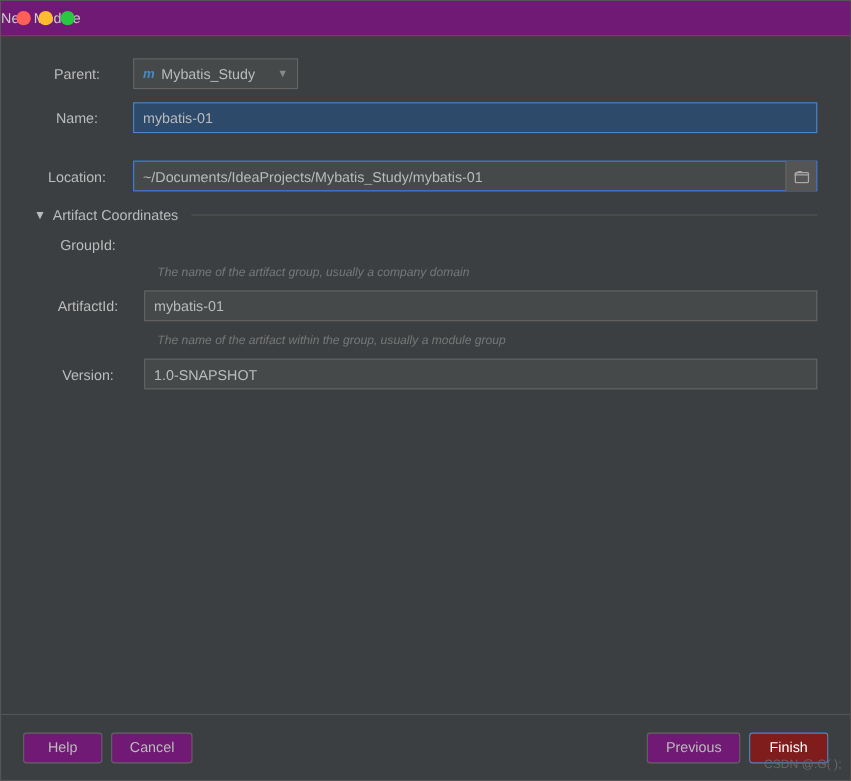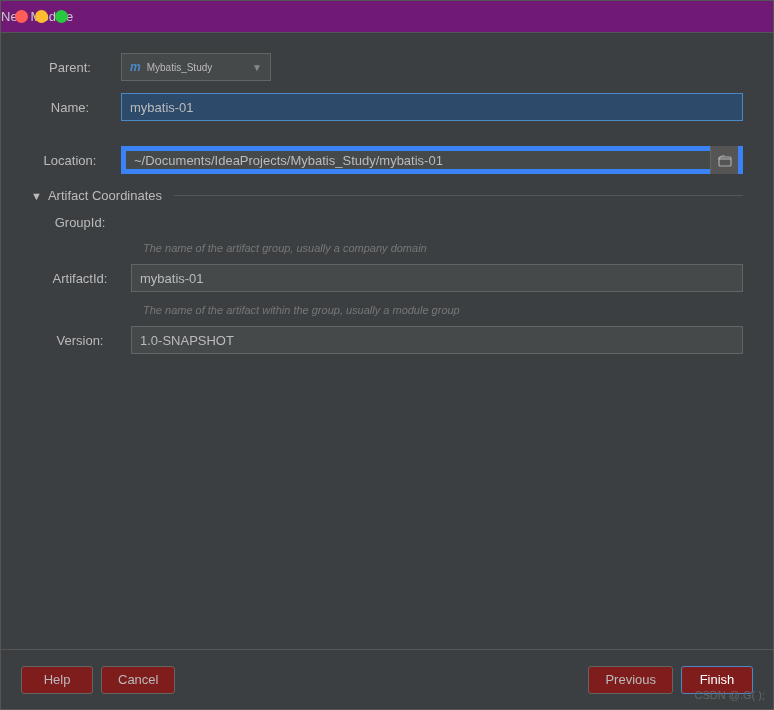--- a/index.html
+++ b/index.html
@@ -123,42 +123,42 @@
       margin-right: 6px;
       font-size: 12px;
       color: #4a88c7;
       font-style: italic;
       font-weight: bold;
     }
 
     .dropdown-text {
       flex: 1;
       color: #bbbbbb;
-      font-size: 10px;
+      font-size: 13px;
     }
 
     .dropdown-arrow {
       color: #888888;
       font-size: 10px;
       margin-left: 4px;
     }
 
     .location-row {
       display: flex;
       align-items: center;
       margin-bottom: 14px;
       margin-top: 13px;
     }
 
     .location-input-wrapper {
       flex: 1;
       display: flex;
       align-items: center;
       background: #45494a;
-      border: 5px solid #3b82f6;
+      border: 1px solid #3b82f6;
       height: 28px;
     }
 
     .location-input {
       flex: 1;
       background: transparent;
       border: none;
       color: #bbbbbb;
       padding: 4px 8px;
       font-size: 13px;
@@ -235,21 +235,21 @@
     .footer-right {
       margin-left: auto;
       display: flex;
       gap: 8px;
     }
 
     .btn {
       height: 28px;
       padding: 0 16px;
       border: 1px solid #646464;
-      background: #7f1d1d;
+      background: #701a75;
       color: #bbbbbb;
       font-size: 13px;
       cursor: pointer;
       border-radius: 3px;
       outline: none;
       min-width: 72px;
     }
 
     .btn-primary {
       background: #7f1d1d;

